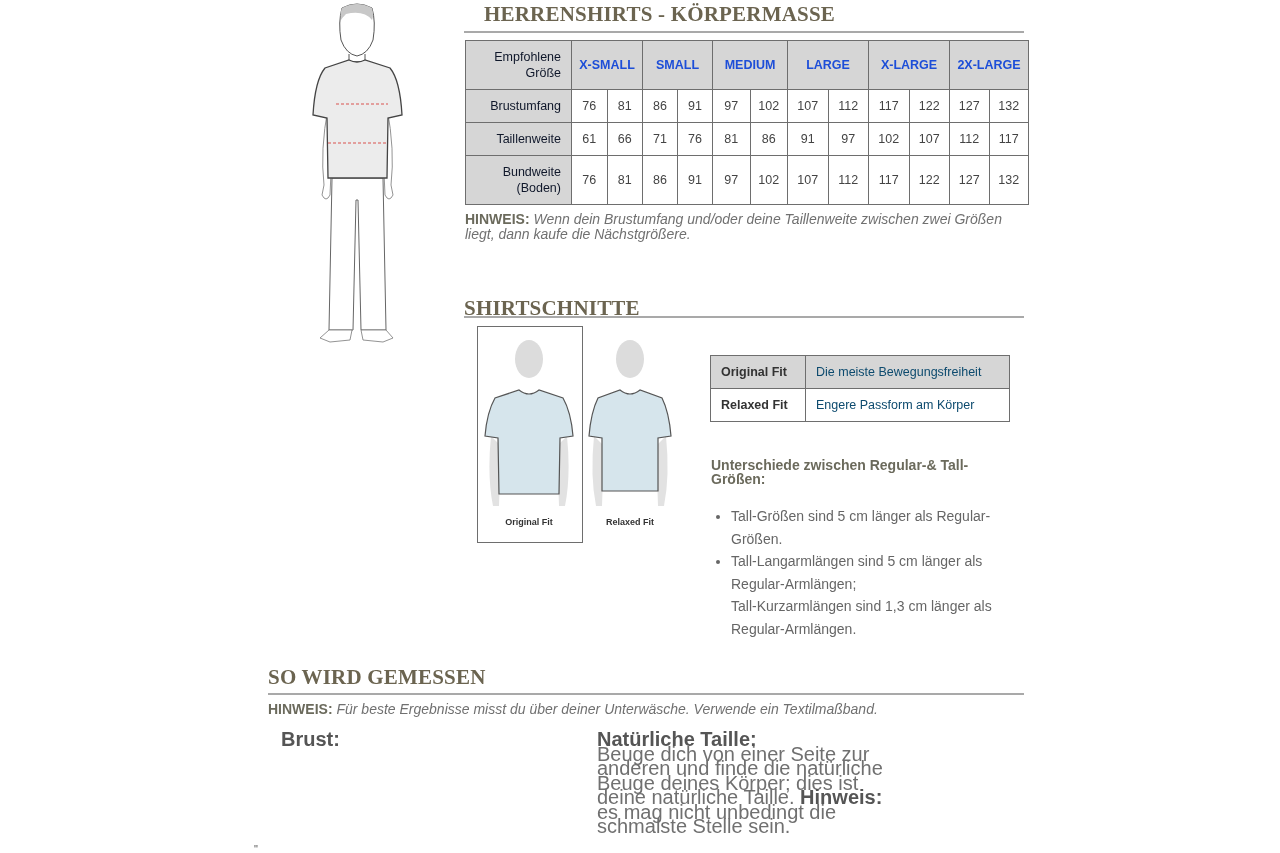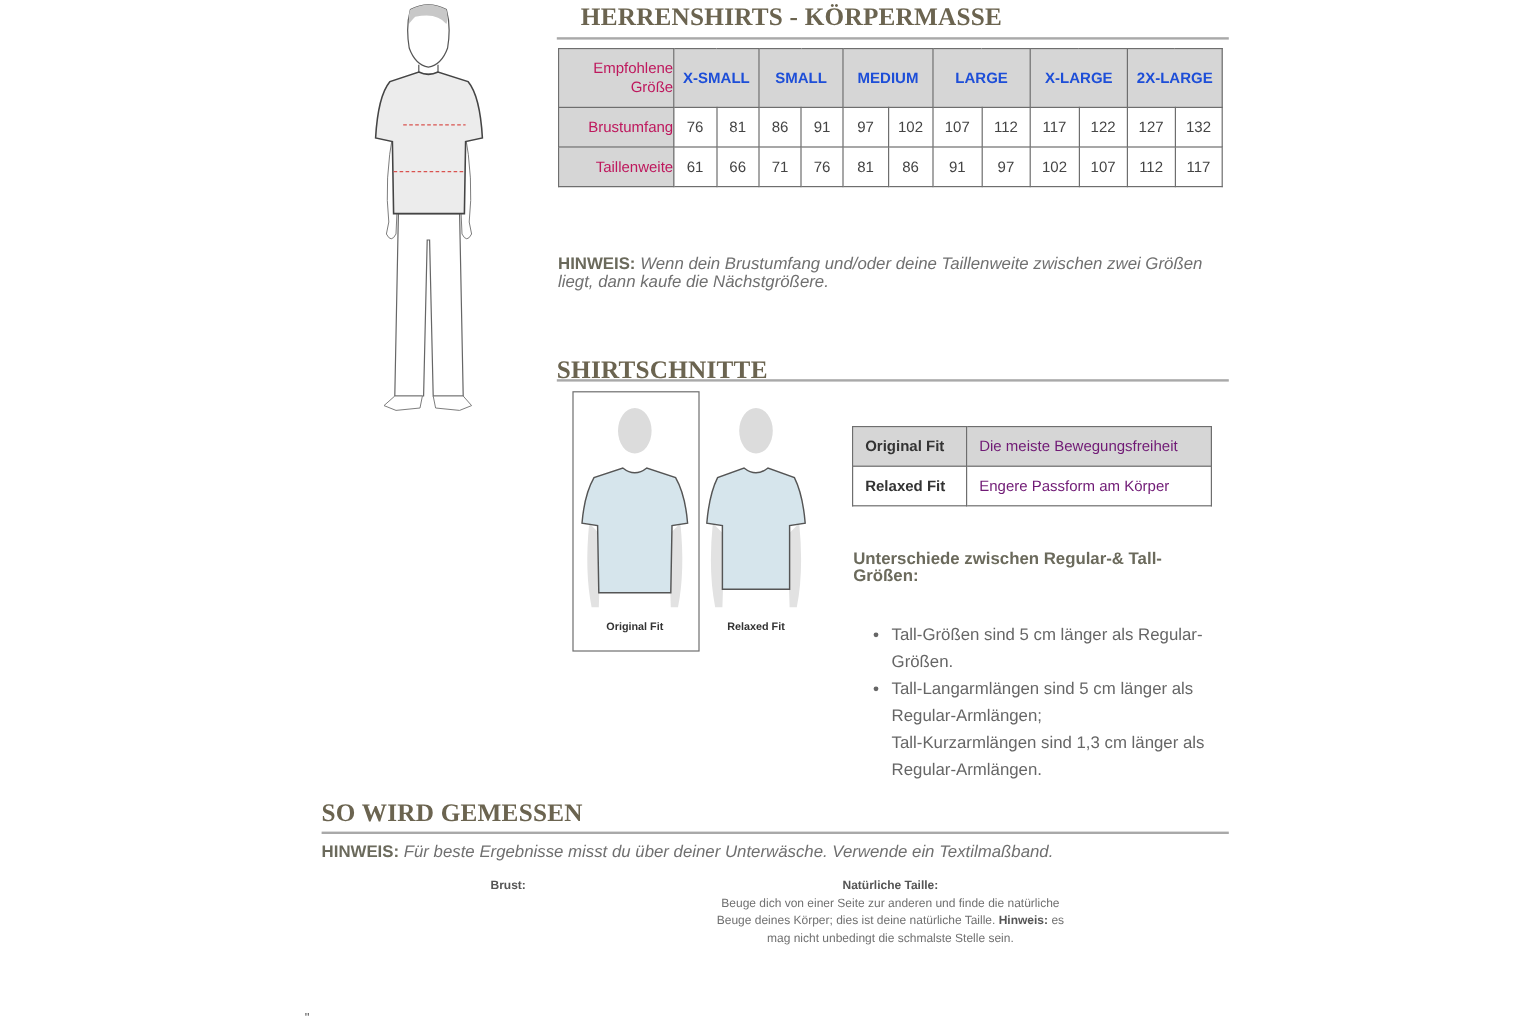--- a/index.html
+++ b/index.html
@@ -11,43 +11,43 @@
   .rule { position: absolute; height: 2px; background: #a9a9a9; }
 
   
   #figure { left: 290px; top: 0; width: 135px; height: 345px; }
 
   
   table.size { position: absolute; left: 465px; top: 40px; border-collapse: collapse;
                font-size: 12.5px; color: #444; }
   table.size td, table.size th { border: 1px solid #6e6e6e; text-align: center; height: 32px; padding: 0; }
   table.size th { background: #d6d6d6; font-weight: bold; color: #1d4ed8; height: 48px; }
-  table.size th.rh, table.size td.rh { background: #d6d6d6; text-align: right; 
-               font-weight: normal; color: #be185d; width: 95px; line-height: 16px; }
+  table.size th.rh, table.size td.rh { background: #d6d6d6; text-align: right; padding-right: 10px;
+               font-weight: normal; color: #0f172a; width: 95px; line-height: 16px; }
   table.size td.v { width: 34px; }
   table.size tr.tall td { height: 48px; }
   .note { font-size: 14px; color: #666; line-height: 15px; }
   .note b { color: #6b6a5c; }
   .note i { color: #707070; }
 
   
   #fit-box { left: 477px; top: 326px; width: 104px; height: 215px; border: 1px solid #6e6e6e; }
   .fit-label { font-size: 9px; font-weight: bold; color: #333; text-align: center; width: 104px; }
 
   table.fit { position: absolute; left: 710px; top: 355px; border-collapse: collapse; font-size: 12.5px; }
-  table.fit td { border: 1px solid #6e6e6e; height: 32px; padding: 0 10px; color: #701a75; }
+  table.fit td { border: 1px solid #6e6e6e; height: 32px; padding: 0 10px; color: #0c4a6e; }
   table.fit tr:first-child td { background: #d6d6d6; }
   table.fit td.k { font-weight: bold; color: #333; width: 74px; }
   table.fit td.d { width: 183px; }
 
   .subhead { font-weight: bold; color: #6b6a5c; font-size: 14px; line-height: 14px; }
-  ul.tall { margin: 16px; padding-left: 16px; font-size: 14px; color: #666; line-height: 22.5px; }
+  ul.tall { margin: 4px; padding-left: 16px; font-size: 14px; color: #666; line-height: 22.5px; }
   ul.tall li { padding-left: 0; }
 
-  .col { font-size: 10px; line-height: 14.5px; color: #707070; text-align: center; }
+  .col { font-size: 20px; line-height: 14.5px; color: #707070; }
   .col .t { font-weight: bold; color: #555; }
   .col b { color: #555; }
 </style>
 </head>
 <body>
 
 <svg id="figure" class="abs" viewBox="0 0 135 345">
   <path d="M52 8 Q67 0 82 8 Q86 22 83 40 Q78 54 67 56 Q56 54 51 40 Q48 22 52 8Z" fill="#fff" stroke="#555" stroke-width="1"></path>
   <path d="M52 8 Q67 0 82 8 Q84 16 82 20 Q74 10 56 14 Q52 18 51 20 Q50 12 52 8Z" fill="#c8c8c8"></path>
   <path d="M59 54 L59 62 L75 62 L75 54" fill="none" stroke="#555" stroke-width="1"></path>
@@ -96,20 +96,35 @@
         <td class="v">71</td>
         <td class="v">76</td>
         <td class="v">81</td>
         <td class="v">86</td>
         <td class="v">91</td>
         <td class="v">97</td>
         <td class="v">102</td>
         <td class="v">107</td>
         <td class="v">112</td>
         <td class="v">117</td>
+      </tr>
+  <tr class="tall">
+    <td class="rh">Bundweite (Boden)</td>
+  <td class="v">76</td>
+        <td class="v">81</td>
+        <td class="v">86</td>
+        <td class="v">91</td>
+        <td class="v">97</td>
+        <td class="v">102</td>
+        <td class="v">107</td>
+        <td class="v">112</td>
+        <td class="v">117</td>
+        <td class="v">122</td>
+        <td class="v">127</td>
+        <td class="v">132</td>
       </tr>
 </tbody>
   </table>
 
 <div class="note abs" style="left:465px; top:212px; width:565px;">
   <b>HINWEIS:</b>
   <i>Wenn dein Brustumfang und/oder deine Taillenweite zwischen zwei Größen liegt, dann kaufe die Nächstgrößere.</i>
 </div>
 
 <h2 class="h2 abs" style="left:464px; top:296px;">SHIRTSCHNITTE</h2>

